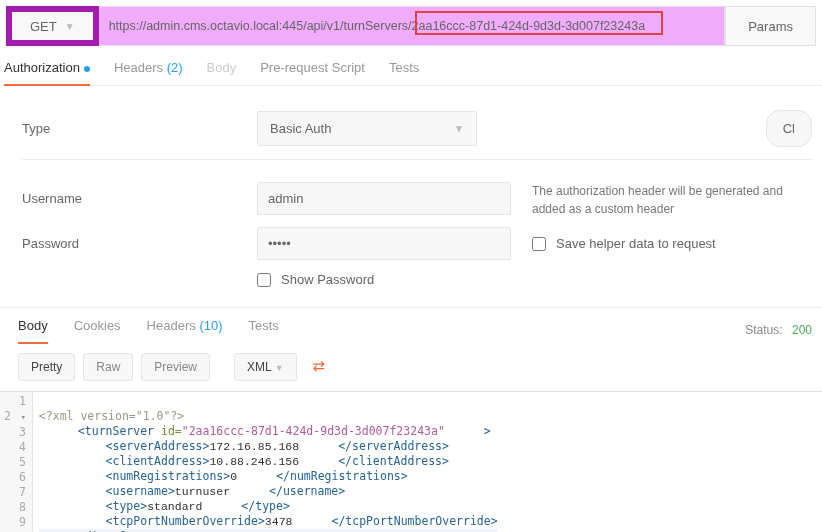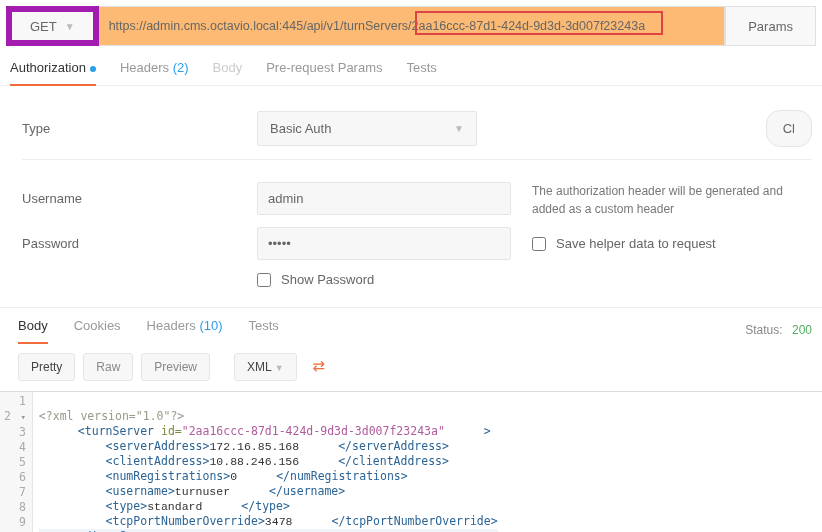--- a/index.html
+++ b/index.html
@@ -1,25 +1,25 @@
 <!DOCTYPE html>
 <html><head>
 <meta charset="utf-8">
 <style>
 * { box-sizing: border-box; margin: 0; padding: 0; }
 body { font-family: -apple-system, BlinkMacSystemFont, "Segoe UI", Helvetica, Arial, sans-serif; font-size: 13px; color: #505050; background: #fff; width: 822px; height: 532px; overflow: hidden; }
 .url-bar { display: flex; align-items: stretch; padding: 6px 6px 0 6px; gap: 0; height: 46px; }
 .method-btn { background: #f8f8f8; border: 6px solid #a21caf; padding: 0 18px; display: flex; align-items: center; gap: 8px; font-size: 13px; color: #666; cursor: pointer; }
 .method-btn .chev { color: #bbb; font-size: 10px; }
-.url-input-wrap { flex: 1; display: flex; align-items: center; background: #fdba74; border: 1px solid #e0e0e0; border-left: none; padding: 0 10px; }
+.url-input-wrap { flex: 1; display: flex; align-items: center; background: #f0abfc; border: 1px solid #e0e0e0; border-left: none; padding: 0 10px; }
 .url-input { border: none; outline: none; width: 100%; font-size: 12.5px; color: #666; background: transparent; }
 .url-highlight { position: absolute; border: 2px solid #d44; pointer-events: none; }
 .url-outer { position: relative; flex: 1; display: flex; }
 .params-btn { background: #f8f8f8; border: 1px solid #e0e0e0; border-left: 1px solid #e0e0e0; padding: 0 22px; display: flex; align-items: center; color: #666; cursor: pointer; font-size: 13px; }
-.tabs { display: flex; gap: 24px; padding: 14px 10px 0 10px; border-bottom: 1px solid #eee; }
+.tabs { display: flex; gap: 24px; padding: 14px 10px 0 4px; border-bottom: 1px solid #eee; }
 .tab { padding: 0 0 10px 0; color: #999; font-size: 13px; cursor: pointer; position: relative; }
 .tab.active { color: #333; }
 .tab.active::after { content: ""; position: absolute; bottom: -1px; left: 0; right: 0; height: 2px; background: #f26b3a; }
 .tab .dot { display: inline-block; width: 6px; height: 6px; border-radius: 50%; background: #2a9eeb; margin-left: 4px; vertical-align: middle; }
 .tab .badge { color: #2a9eeb; }
 .auth-body { padding: 24px 10px 20px 22px; }
 .row { display: flex; align-items: center; margin-bottom: 12px; }
 .row .lbl { width: 235px; color: #666; font-size: 13px; }
 .select { width: 220px; background: #f7f7f7; border: 1px solid #e5e5e5; padding: 9px 12px; display: flex; justify-content: space-between; align-items: center; color: #666; border-radius: 2px; cursor: pointer; }
 .select .chev { color: #bbb; font-size: 10px; }
@@ -66,21 +66,21 @@
     </div>
     <div class="url-highlight" style="left:316px; top:5px; width:248px; height:24px;"></div>
   </div>
   <div class="params-btn">Params</div>
 </div>
 
 <div class="tabs">
   <div class="tab active"><span>Authorization</span><span class="dot"></span></div>
   <div class="tab"><span>Headers</span> <span class="badge">(2)</span></div>
   <div class="tab" style="color:#ccc">Body</div>
-  <div class="tab">Pre-request Params</div>
+  <div class="tab">Pre-request Script</div>
   <div class="tab">Tests</div>
 </div>
 
 <div class="auth-body">
   <div class="row">
     <div class="lbl">Type</div>
     <div class="select">
       <span>Basic Auth</span>
       <span class="chev">▼</span>
     </div>

